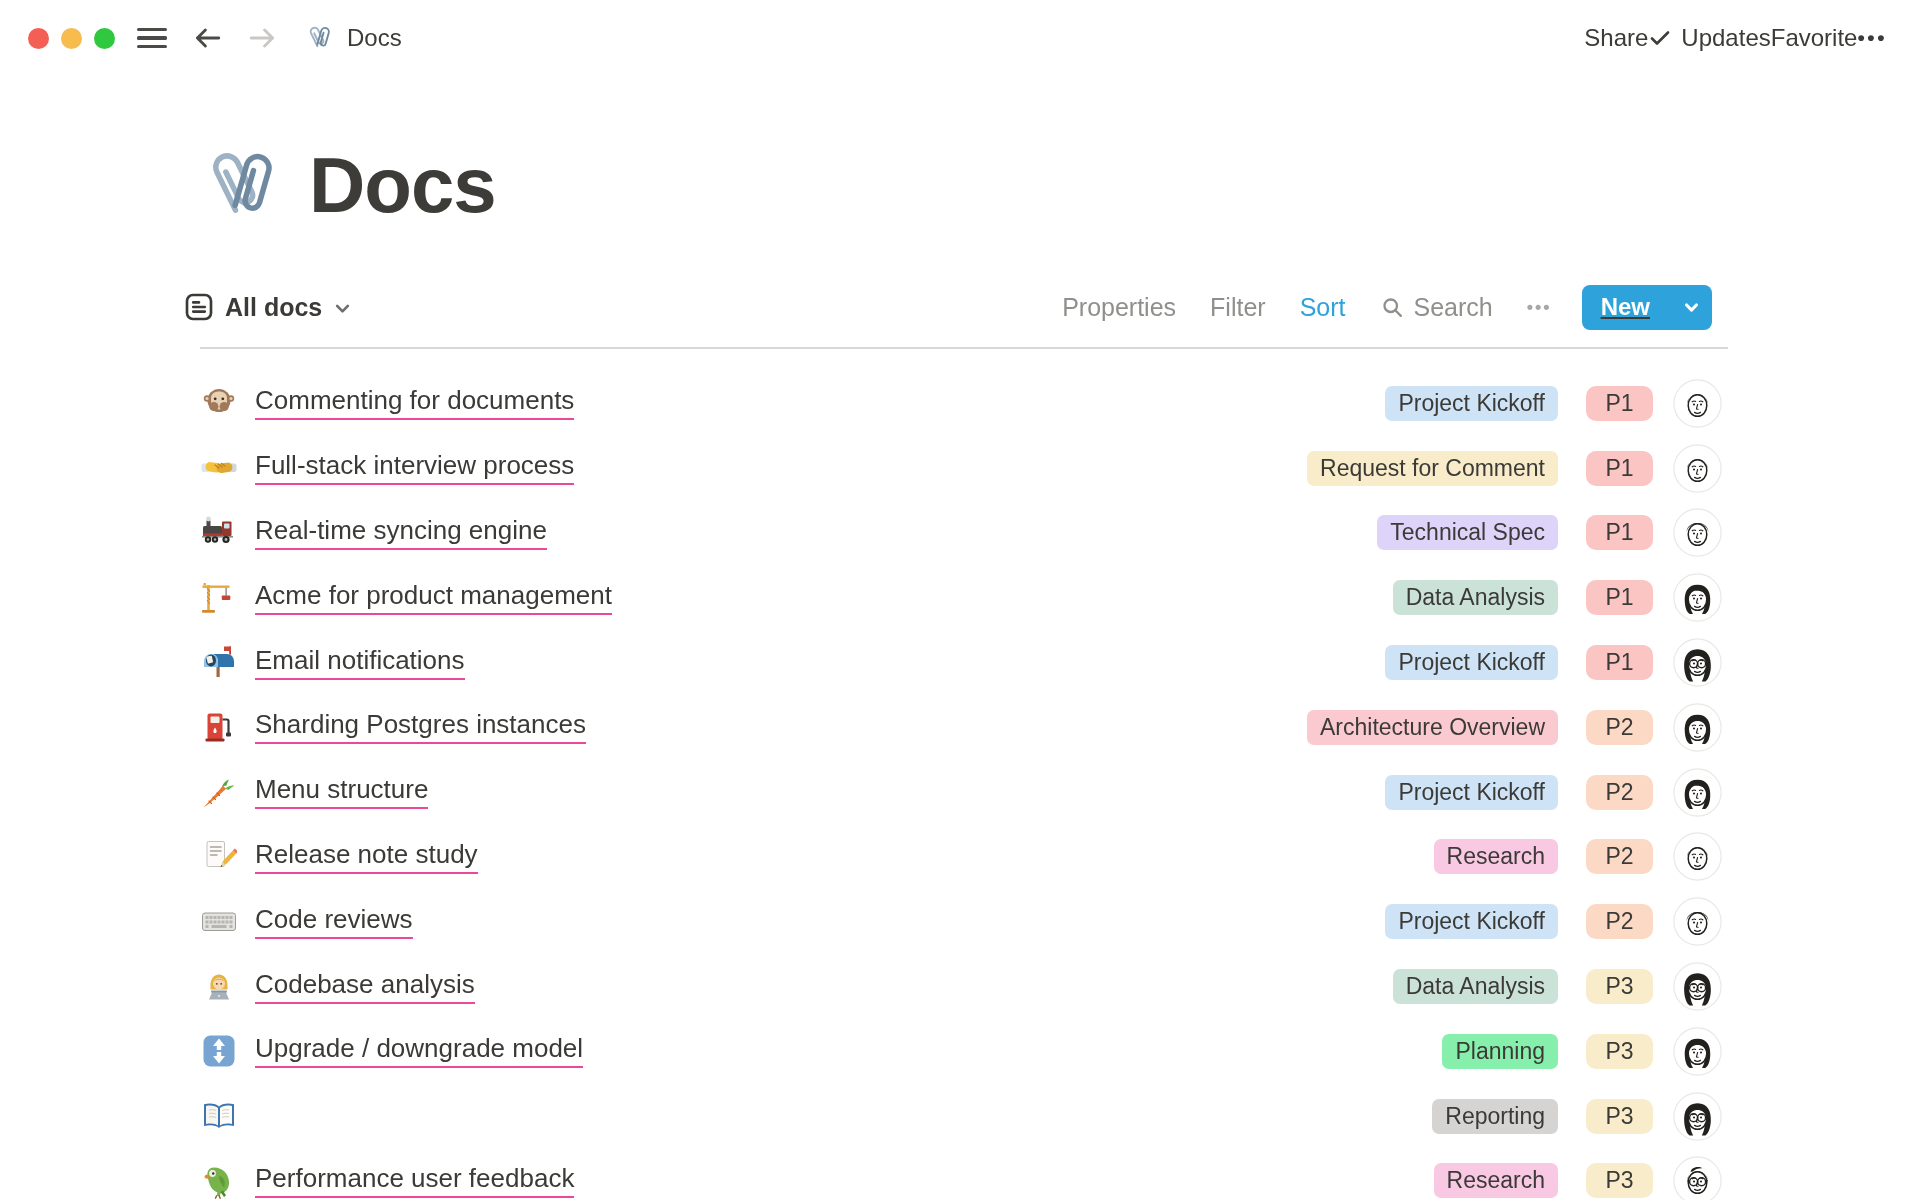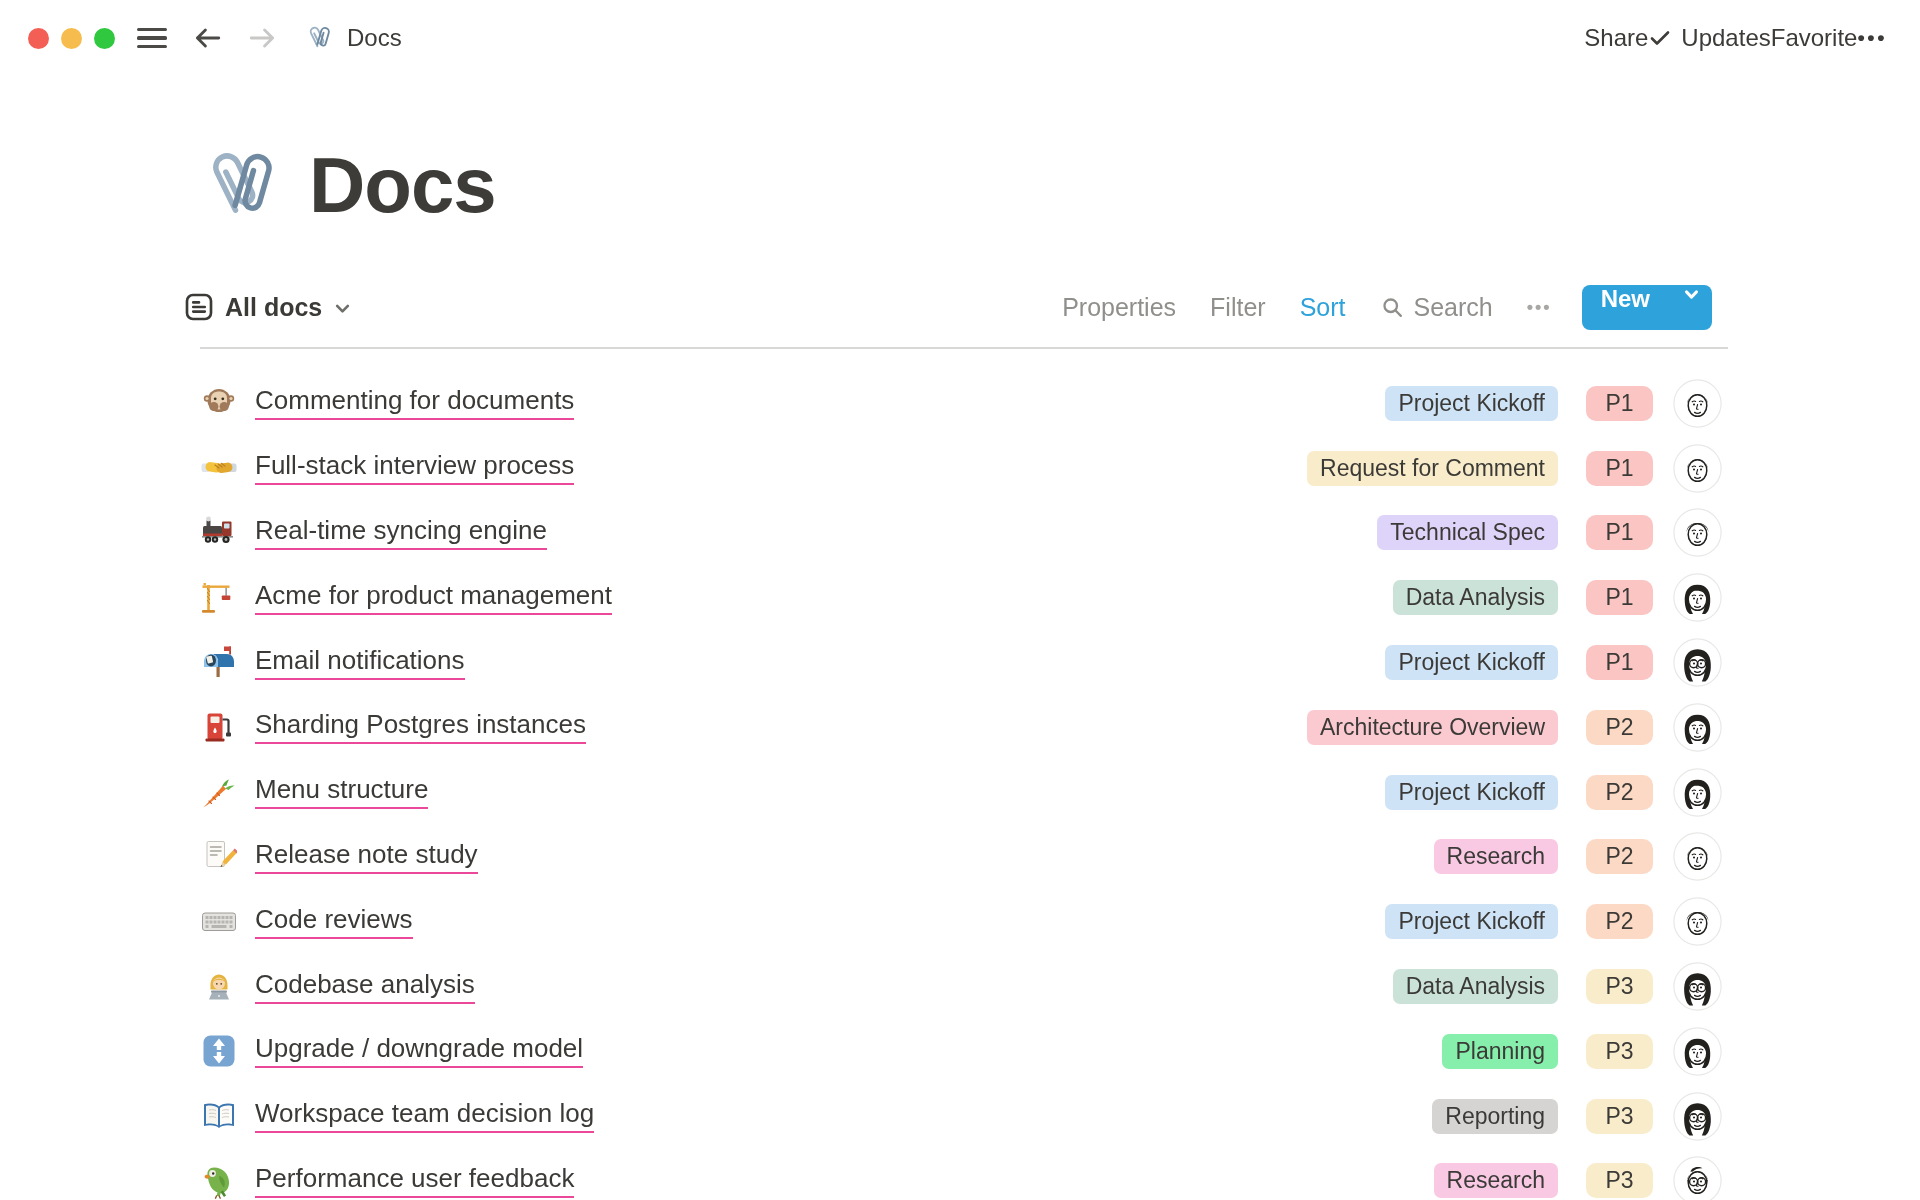--- a/index.html
+++ b/index.html
@@ -33,22 +33,22 @@
   
   .toolbar { position: absolute; top: 283px; left: 184px; width: 1528px; height: 48px;
     display: flex; align-items: center; }
   .view-btn { display: flex; align-items: center; gap: 11px; color: #3b3a37; }
   .view-label { font-size: 25px; font-weight: 700; }
   .chev { display: flex; color: #6f6e6b; margin-top: 3px; }
   .toolbar-right { margin-left: auto; display: flex; align-items: center; gap: 34px; }
   .tbar-text { font-size: 25px; color: #908f8b; display: flex; align-items: center; gap: 9px; }
   .tbar-text.active { color: var(--accent); }
   .tbar-text.dots { font-size: 18px; letter-spacing: 2px; font-weight: 700; color: #a8a7a4; }
-  .new-btn { display: flex; align-items: flex-start; height: 45px; border-radius: 8px;
-    background: var(--accent); overflow: hidden; margin-left: -4px; }
+  .new-btn { display: flex; align-items: center; height: 45px; border-radius: 8px;
+    background: var(--accent); overflow: hidden; margin-left: -4px; text-decoration: underline; }
   .new-main { color: #fff; font-size: 24px; font-weight: 700; padding: 0 19px; }
   .new-divider { width: 2px; background: rgba(20, 80, 110, 0.25); }
   .new-chev { width: 41px; display: flex; align-items: center; justify-content: center; color: #fff; }
 
   .hr { position: absolute; top: 347px; left: 200px; width: 1528px; height: 2px; background: #d8d8d6; }
 
   
   .rows { position: absolute; top: 371px; left: 200px; width: 1528px; }
   .row { height: 64.8px; display: flex; align-items: center; }
   .emoji { width: 38px; margin-right: 17px; display: flex; justify-content: center; align-items: center; }
@@ -528,21 +528,20 @@
 
   <div class="row">
     <span class="emoji">
           <svg width="36" height="36" viewBox="0 0 36 36">
             <path d="M18 8.5 C15.5 6 10 4.8 3 6.2 V28 C10 26.6 15.5 27.6 18 30 C20.5 27.6 26 26.6 33 28 V6.2 C26 4.8 20.5 6 18 8.5 Z" fill="#3c76b0"></path>
             <path d="M17 10 C14.8 8 10.5 7 5 8 V26 C10.5 25 14.8 25.8 17 27.6 Z" fill="#f8f6f0"></path>
             <path d="M19 10 C21.2 8 25.5 7 31 8 V26 C25.5 25 21.2 25.8 19 27.6 Z" fill="#fdfcf9"></path>
             <path d="M8 12 c3 -0.5 5 -0.3 7 0.5 M8 15.5 c3 -0.5 5 -0.3 7 0.5 M8 19 c3 -0.5 5 -0.3 7 0.5 M21 12.5 c2 -0.8 4 -1 7 -0.5 M21 16 c2 -0.8 4 -1 7 -0.5 M21 19.5 c2 -0.8 4 -1 7 -0.5" stroke="#c9c5ba" stroke-width="0.9" fill="none"></path>
           </svg>
         </span>
-    <span class="title">Workspace team decision log</span>
     <span class="grow"></span>
     <span class="tag" style="background: rgb(213, 212, 210);">Reporting</span>
     <span class="prio" style="background: rgb(249, 236, 203);">P3</span>
     <span class="avatar">
           <svg width="49" height="49" viewBox="0 0 49 49">
             <circle cx="24.5" cy="24.5" r="23.6" fill="#ffffff" stroke="#e9e8e6" stroke-width="1.2"></circle>
             <path d="M24.5 11.2 C14 11.2 10.6 19.5 11.2 29.5 C11.6 36 13.6 41.5 16.6 43.5 L20.2 43.5 C17.4 38.5 16.6 31 17 26.4 C18.4 22.4 21 20.4 24.5 20.4 C28 20.4 30.6 22.4 32 26.4 C32.4 31 31.6 38.5 28.8 43.5 L32.4 43.5 C35.4 41.5 37.4 36 37.8 29.5 C38.4 19.5 35 11.2 24.5 11.2 Z" fill="#23211e"></path>
             <ellipse cx="24.5" cy="26.5" rx="9.3" ry="10.8" fill="#ffffff" stroke="#23211e" stroke-width="1.5"></ellipse>
             <path d="M15.5 25.5 C15.2 17.2 19.5 14.3 24.5 14.3 C29.5 14.3 33.8 17.2 33.5 25.5 C31.8 19.8 28.8 17.9 24.5 17.9 C20.2 17.9 17.2 19.8 15.5 25.5 Z" fill="#23211e"></path>
             <circle cx="21" cy="25.5" r="1.05" fill="#23211e"></circle>

